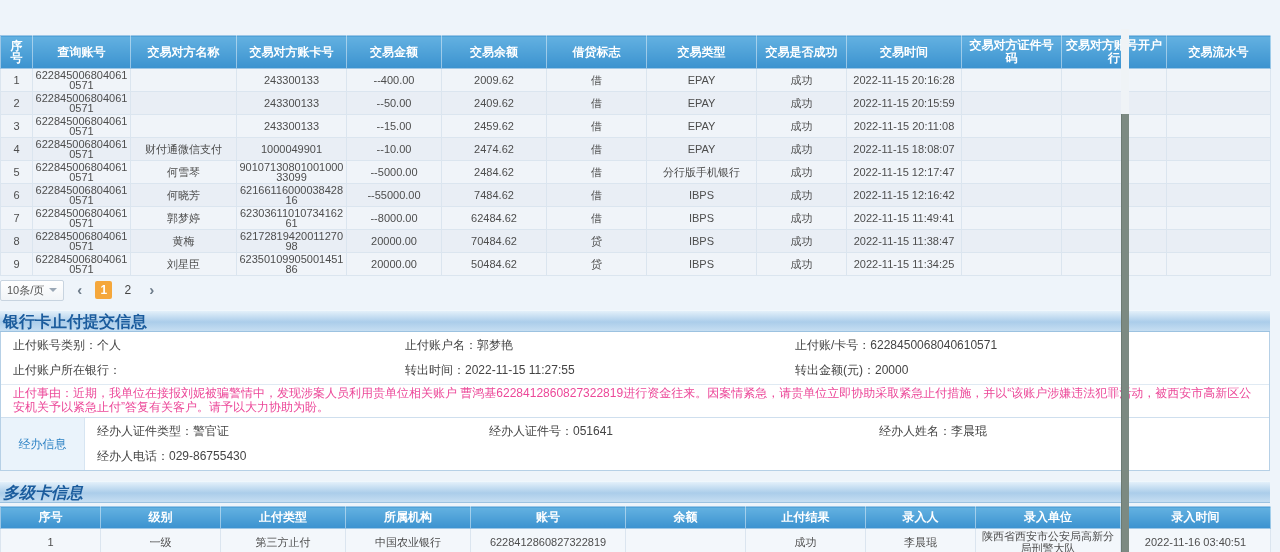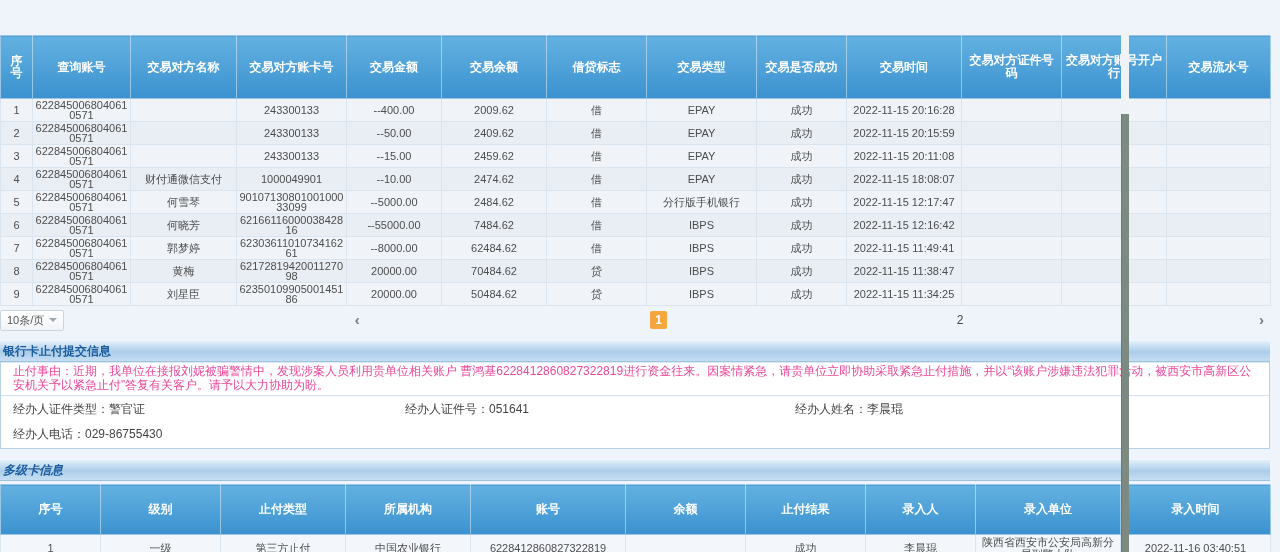--- a/index.html
+++ b/index.html
@@ -6,53 +6,53 @@
   html,body { width:1280px; height:552px; overflow:hidden; }
   body { background:#eef4fa; font-family:"Liberation Sans","DejaVu Sans",sans-serif; }
   .page { position:relative; width:1129px; height:552px;margin-top:29px; }
   .content { width:1270px; padding-top:6px; }
 
   
   .grid { border-collapse:collapse; table-layout:fixed; width:1270px; background:#fff; }
   .grid th {
     background:linear-gradient(#63b1e1,#3b92cf);
     color:#fff; font-size:12px; font-weight:bold;
-    padding:18px 2px; height:22px; line-height:13px;
+    padding:3px 2px; height:22px; line-height:13px;
     border:1px solid #9cc6e6; border-right:1px solid rgba(255,255,255,.45);
   }
   .grid th.stack { padding:3px 9px; word-break:break-all; white-space:normal; line-height:12px; }
   .grid td {
     font-size:11px; color:#4d4d4d; text-align:center; vertical-align:middle;
     padding:1px 2px; border:1px solid #dbe5ef; word-break:break-all; line-height:10px;
   }
   .main tbody tr:nth-child(odd)  td { background:#f0f4f9; }
   .main tbody tr:nth-child(even) td { background:#e9eef5; }
   .main td { height:22px; }
 
   .bottom { margin-top:3px; }
   .bottom td { height:19px; line-height:12px; }
   .bottom tbody tr:nth-child(odd)  td { background:#f3f7fb; }
   .bottom tbody tr:nth-child(even) td { background:#ebf1f7; }
 
   
-  .pagination { height:24px; margin-top:2px; display:flex; align-items:center; justify-content:space-between; gap:7px; }
+  .pagination { height:24px; margin-top:2px; display:flex; align-items:center; justify-content:flex-start; gap:7px; }
   .page-size {
     display:flex; align-items:center; gap:5px;
     border:1px solid #c8d4e0; background:linear-gradient(#fff,#f1f4f7);
     padding:2px 6px; font-size:11px; color:#555; border-radius:2px; cursor:pointer;
   }
   .caret { width:0; height:0; border-left:4px solid transparent; border-right:4px solid transparent; border-top:4px solid #9aa7b5; }
   .pg { font-size:12px; color:#444; min-width:17px; height:18px; line-height:18px; text-align:center; cursor:pointer; }
   .pg.arrow { font-size:15px; color:#6d7b89; font-weight:bold; }
   .pg.num.active { background:#f5a73b; color:#fff; border-radius:2px; font-weight:bold; }
 
   
   .section-bar {
     margin-top:8px; height:22px; line-height:21px; padding-left:3px;
-    font-size:12px; font-weight:bold; color:#1b5c9d;
+    font-size:16px; font-weight:bold; color:#1b5c9d;
     background:linear-gradient(#e3f0fa,#abcdea 55%,#c6def2);
     border-top:1px solid #f0f7fc; border-bottom:1px solid #9cc2e0;
   }
   .section-bar.second { margin-top:10px;font-style:italic; }
 
   
   .info-box { width:1270px; background:#fff; border:1px solid #b6d0e6; border-top:none; }
   .info-row { display:flex; align-items:stretch; }
   .info-row + .info-row { border-top:1px solid #cfdfee; }
   .info-label {
@@ -258,24 +258,33 @@
       <span class="pg arrow">›</span>
     </div>
 
     <div class="section-bar">
       <span>银行卡止付提交信息</span>
     </div>
 
     <div class="info-box">
       <div class="info-row">
         <div class="info-content">
+          <div class="fields">
+              <div class="field">止付账号类别：个人</div>
+              <div class="field">止付账户名：郭梦艳</div>
+              <div class="field">止付账/卡号：6228450068040610571</div>
+              <div class="field">止付账户所在银行：</div>
+              <div class="field">转出时间：2022-11-15 11:27:55</div>
+              <div class="field">转出金额(元)：20000</div>
+            </div>
           <div class="reason">止付事由：近期，我单位在接报刘妮被骗警情中，发现涉案人员利用贵单位相关账户 曹鸿基6228412860827322819进行资金往来。因案情紧急，请贵单位立即协助采取紧急止付措施，并以“该账户涉嫌违法犯罪活动，被西安市高新区公安机关予以紧急止付”答复有关客户。请予以大力协助为盼。</div>
         </div>
       </div>
       <div class="info-row">
+        <div class="info-label">经办信息</div>
         <div class="info-content">
           <div class="fields">
               <div class="field">经办人证件类型：警官证</div>
               <div class="field">经办人证件号：051641</div>
               <div class="field">经办人姓名：李晨琨</div>
               <div class="field">经办人电话：029-86755430</div>
             </div>
         </div>
       </div>
     </div>

